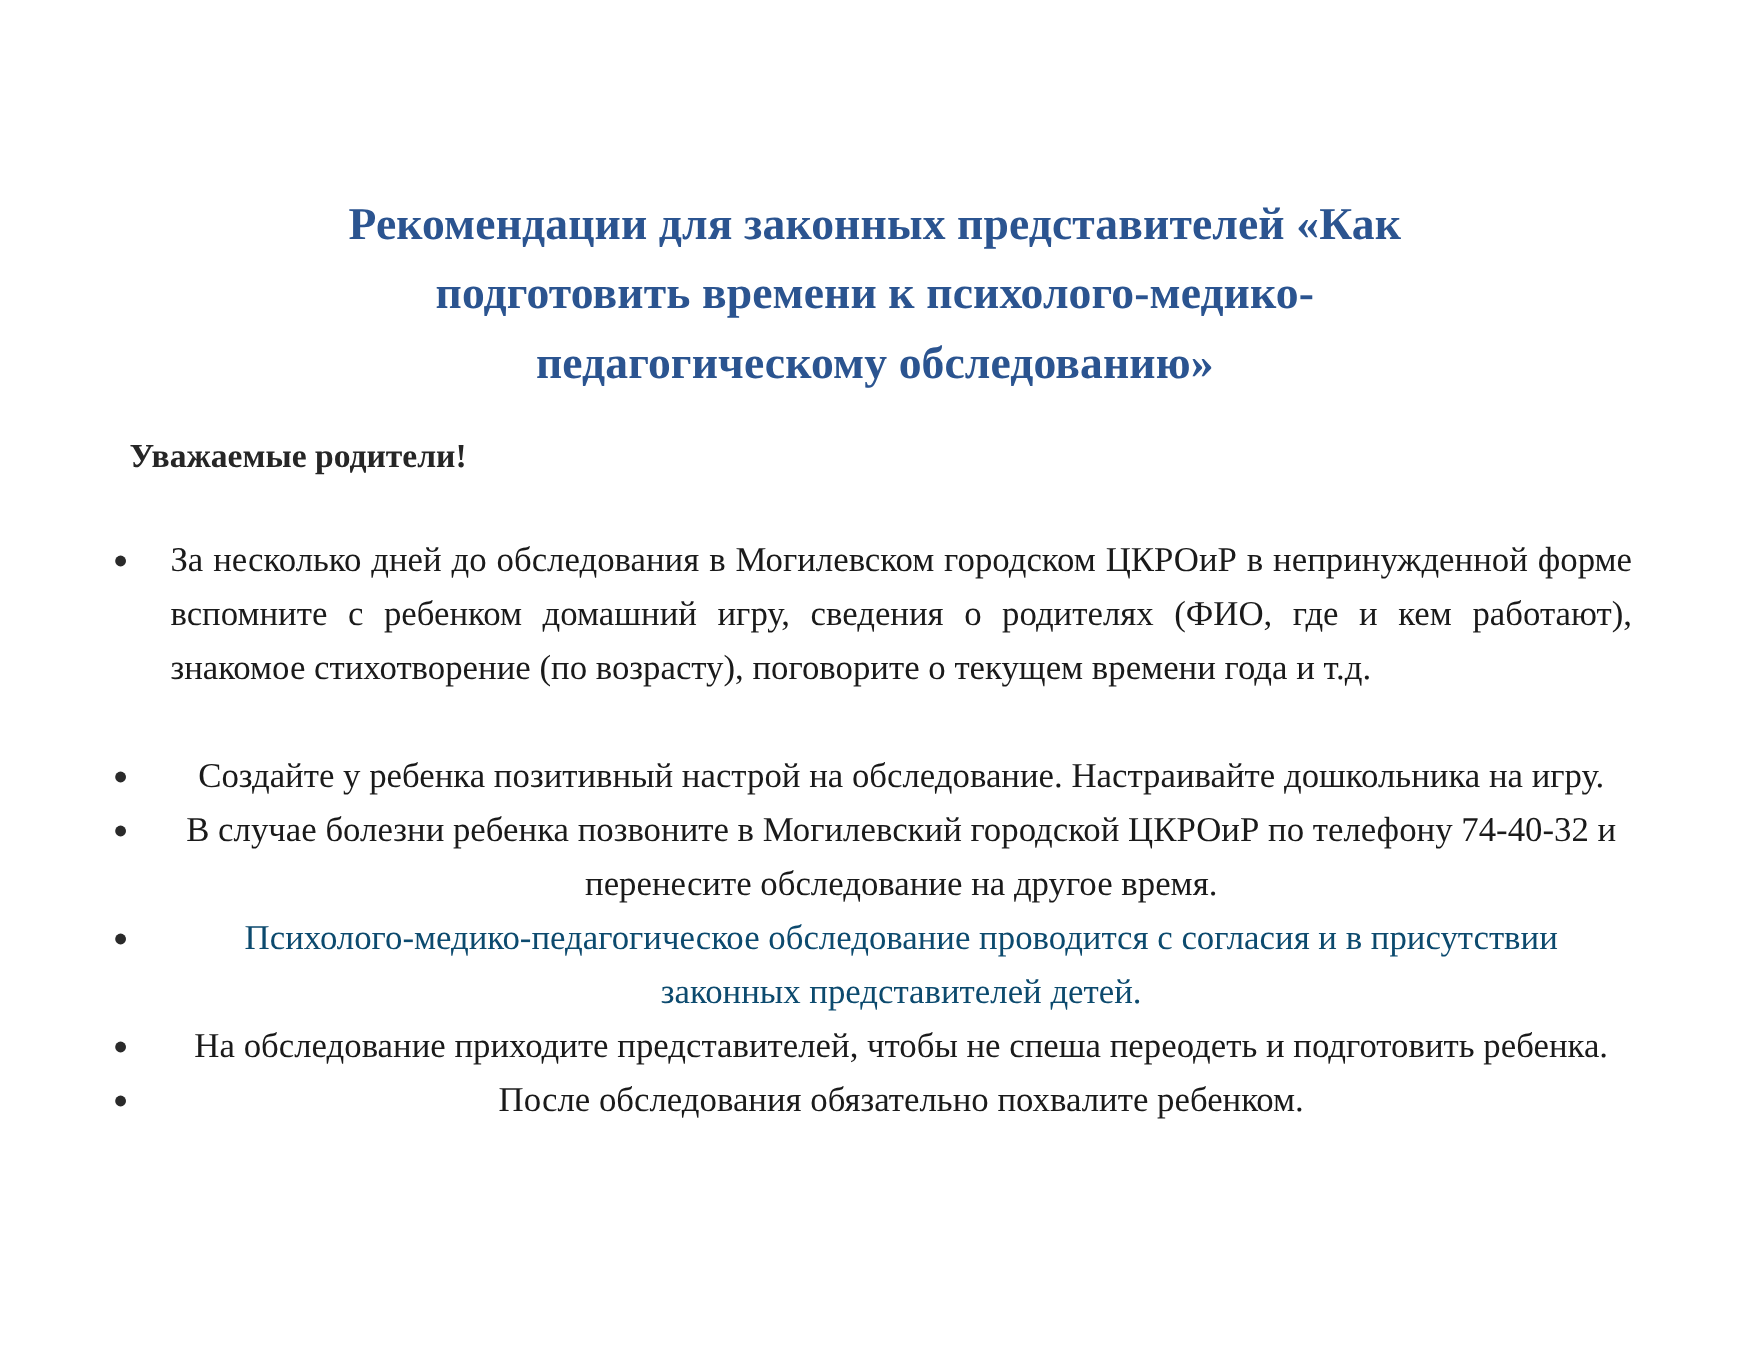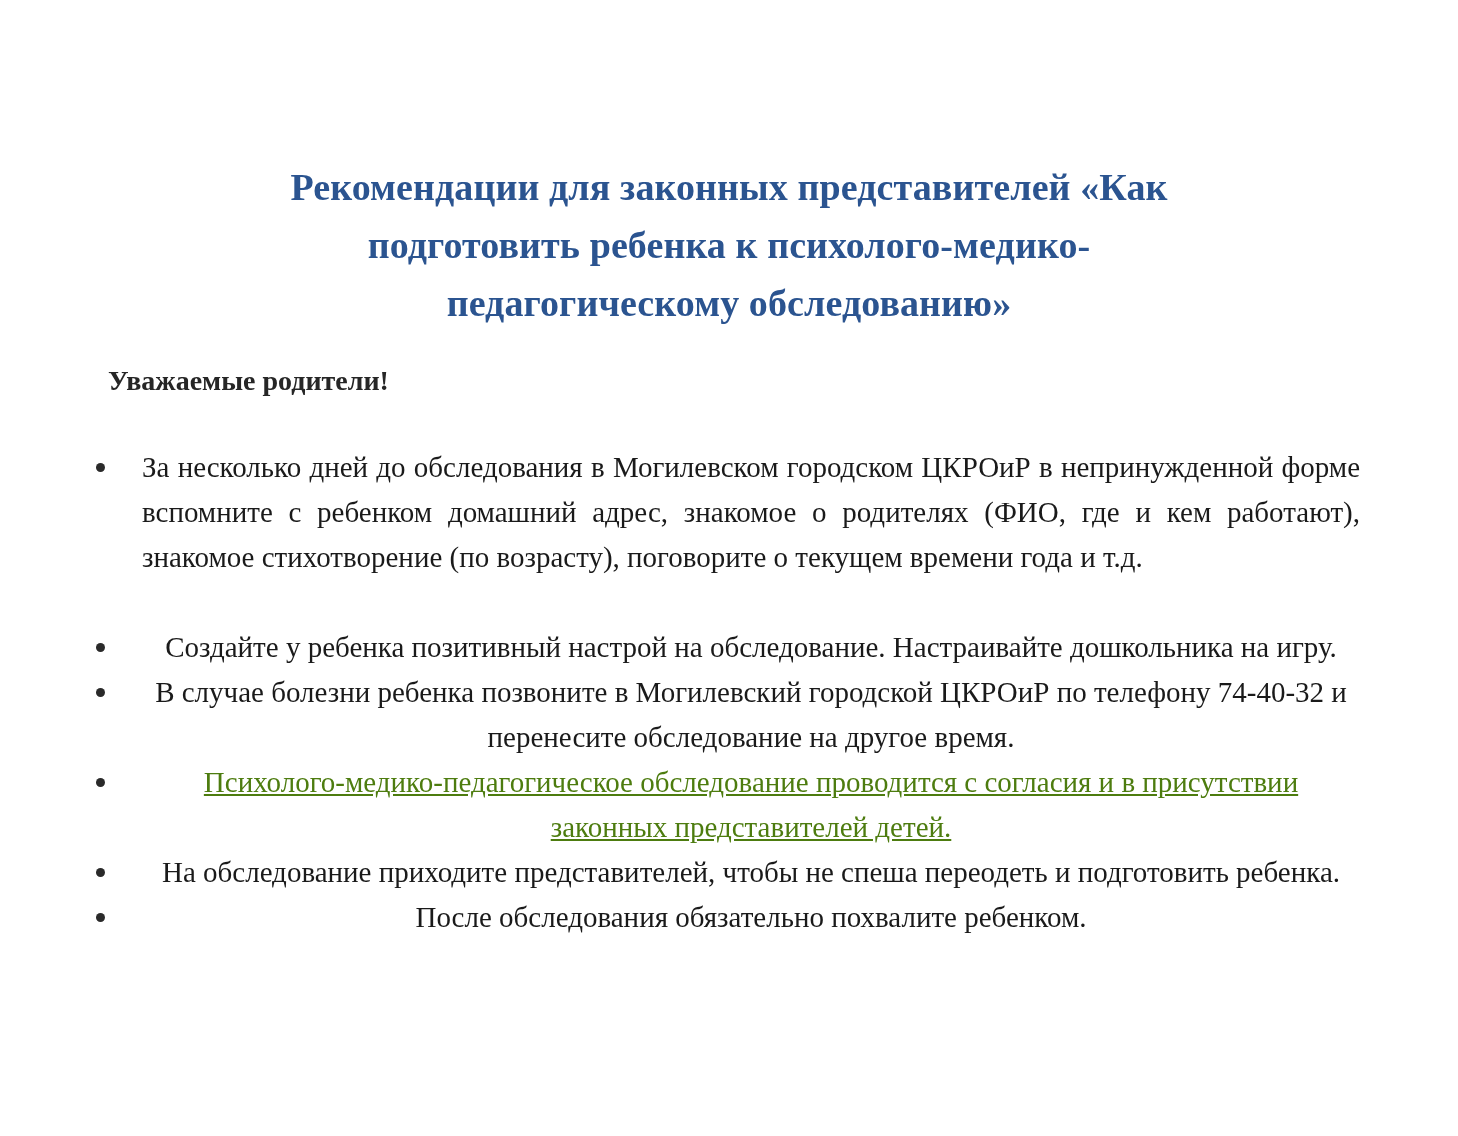--- a/index.html
+++ b/index.html
@@ -97,39 +97,39 @@
   .bullet-text {
     display: block;
   }
 </style>
 </head>
 <body>
 
 <div class="page" style="background: rgb(255, 255, 255);">
 
   <h1 class="doc-title" style="color: rgb(43, 84, 144);">Рекомендации для законных представителей «Как
-подготовить ребенка к психолого-медико-
+подготовить времени к психолого-медико-
 педагогическому обследованию»</h1>
 
   <div class="doc-subtitle" style="color: rgb(38, 38, 38);">Уважаемые родители!</div>
 
   <ul class="bullet-list">
     <li class="bullet-item justified" style="color: rgb(26, 26, 26);">
       <span class="bullet-marker"></span>
-      <span class="bullet-text">За несколько дней до обследования в Могилевском городском ЦКРОиР в непринужденной форме вспомните с ребенком домашний адрес, знакомое о родителях (ФИО, где и кем работают), знакомое стихотворение (по возрасту), поговорите о текущем времени года и т.д.</span>
+      <span class="bullet-text">За несколько дней до обследования в Могилевском городском ЦКРОиР в непринужденной форме вспомните с ребенком домашний игру, сведения о родителях (ФИО, где и кем работают), знакомое стихотворение (по возрасту), поговорите о текущем времени года и т.д.</span>
     </li>
     <li class="bullet-item" style="color: rgb(26, 26, 26);">
       <span class="bullet-marker"></span>
       <span class="bullet-text">Создайте у ребенка позитивный настрой на обследование. Настраивайте дошкольника на игру.</span>
     </li>
     <li class="bullet-item" style="color: rgb(26, 26, 26);">
       <span class="bullet-marker"></span>
       <span class="bullet-text">В случае болезни ребенка позвоните в Могилевский городской ЦКРОиР по телефону 74-40-32 и перенесите обследование на другое время.</span>
     </li>
-    <li class="bullet-item" style="color: #4d7c0f; text-decoration: underline;">
+    <li class="bullet-item" style="color: #0c4a6e;">
       <span class="bullet-marker"></span>
       <span class="bullet-text">Психолого-медико-педагогическое обследование проводится с согласия и в присутствии законных представителей детей.</span>
     </li>
     <li class="bullet-item" style="color: rgb(26, 26, 26);">
       <span class="bullet-marker"></span>
       <span class="bullet-text">На обследование приходите представителей, чтобы не спеша переодеть и подготовить ребенка.</span>
     </li>
     <li class="bullet-item" style="color: rgb(26, 26, 26);">
       <span class="bullet-marker"></span>
       <span class="bullet-text">После обследования обязательно похвалите ребенком.</span>

